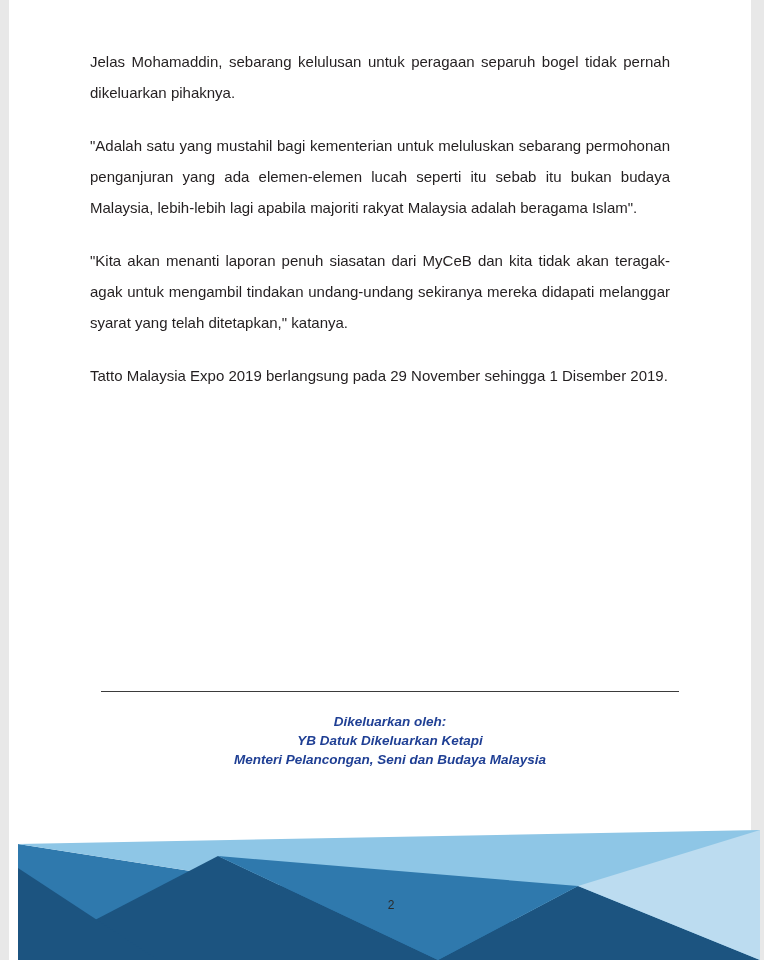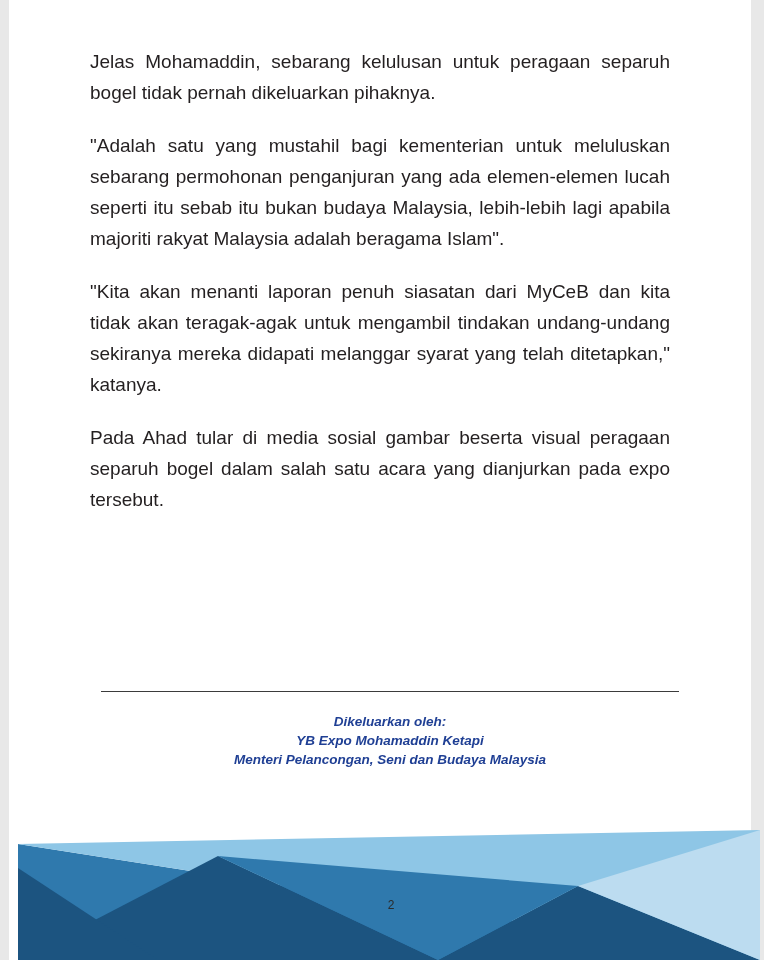--- a/index.html
+++ b/index.html
@@ -41,21 +41,21 @@
     background: #ffffff;
   }
   .content {
     position: absolute;
     top: 46px;
     left: 81px;
     width: 580px;
   }
   p.para {
     margin: 0 0 22px 0;
-    font-size: 19px;
+    font-size: 15px;
     line-height: 31px;
     color: #231f20;
     text-align: justify;
     text-justify: inter-word;
   }
   p.para:last-child {
     margin-bottom: 0;
   }
   .divider {
     position: absolute;
@@ -108,28 +108,28 @@
 
   <div class="gutter-left"></div>
   <div class="gutter-right"></div>
 
   <div class="sheet">
 
     <div class="content">
       <p class="para">Jelas Mohamaddin, sebarang kelulusan untuk peragaan separuh bogel tidak pernah dikeluarkan pihaknya.</p>
       <p class="para">"Adalah satu yang mustahil bagi kementerian untuk meluluskan sebarang permohonan penganjuran yang ada elemen-elemen lucah seperti itu sebab itu bukan budaya Malaysia, lebih-lebih lagi apabila majoriti rakyat Malaysia adalah beragama Islam".</p>
       <p class="para">"Kita akan menanti laporan penuh siasatan dari MyCeB dan kita tidak akan teragak-agak untuk mengambil tindakan undang-undang sekiranya mereka didapati melanggar syarat yang telah ditetapkan," katanya.</p>
-      <p class="para">Pada Ahad tular di media sosial gambar beserta visual peragaan separuh bogel dalam salah satu acara yang dianjurkan pada expo tersebut.</p>
+      <p class="para">Tatto Malaysia Expo 2019 berlangsung pada 29 November sehingga 1 Disember 2019.</p>
     </div>
 
     <div class="divider"></div>
 
     <div class="signature">
       <div>Dikeluarkan oleh:</div>
-      <div>YB Expo Mohamaddin Ketapi</div>
+      <div>YB Datuk Dikeluarkan Ketapi</div>
       <div>Menteri Pelancongan, Seni dan Budaya Malaysia</div>
     </div>
 
     <div class="footer-graphic">
       <svg width="742" height="144" viewBox="0 0 742 144" xmlns="http://www.w3.org/2000/svg">
         <polygon points="0,144 0,28 742,144" fill="#2f79ad"></polygon>
         <polygon points="0,28 742,144 742,14" fill="#8ec6e6"></polygon>
         <polygon points="0,144 200,40 420,144" fill="#1c5480"></polygon>
         <polygon points="420,144 560,70 742,144" fill="#1c5480"></polygon>
         <polygon points="560,70 742,14 742,144" fill="#bcdcf0"></polygon>

